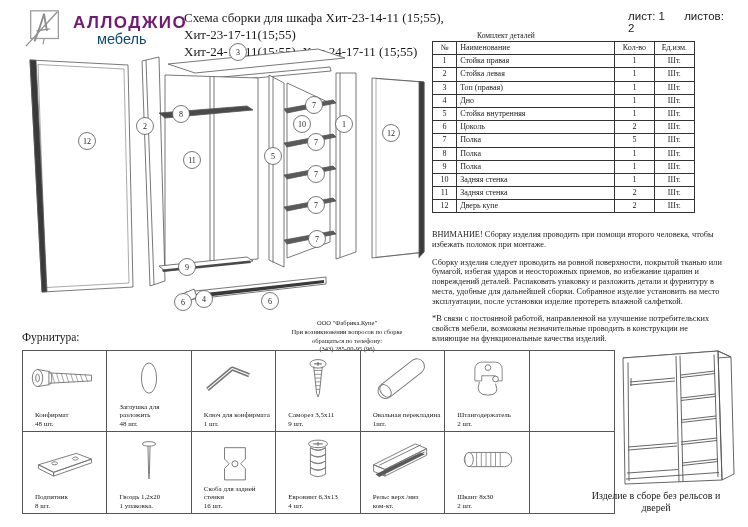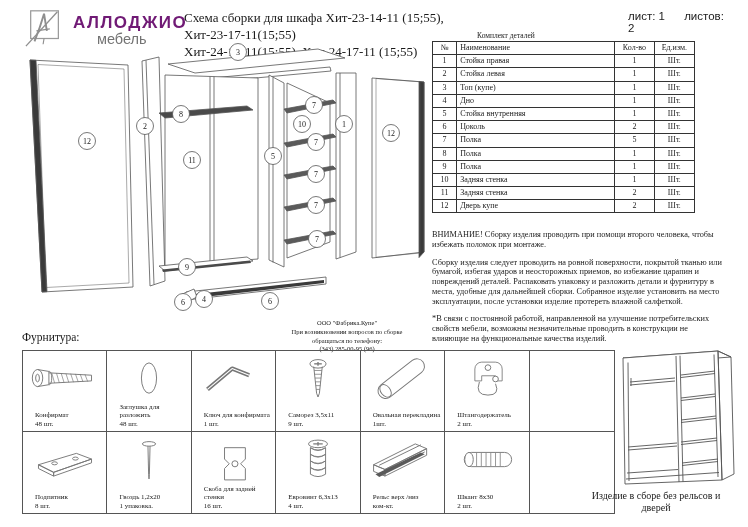--- a/index.html
+++ b/index.html
@@ -55,21 +55,21 @@
   <div class="logo-box">
     <svg viewBox="0 0 44 46" width="42" height="44">
       <rect x="7" y="5" width="29" height="29" fill="none" stroke="#9a9a9a" stroke-width="1.3"></rect>
       <path d="M11,37 Q17,22 21,8 Q22.5,18 24,26" stroke="#8f8f8f" fill="none" stroke-width="2"></path>
       <line x1="2" y1="42" x2="35" y2="6" stroke="#8f8f8f" stroke-width="1.4"></line>
       <line x1="13" y1="26" x2="27" y2="24" stroke="#8f8f8f" stroke-width="1.4"></line>
       <line x1="21" y1="34" x2="20" y2="40" stroke="#8f8f8f" stroke-width="1.2"></line>
     </svg>
   </div>
   <div class="brand" style="color: #701a75;">АЛЛОДЖИО</div>
-  <div class="brand-sub" style="color: #737373;">мебель</div>
+  <div class="brand-sub" style="color: #0c4a6e;">мебель</div>
 
   <div class="doc-title">
     <div>Схема сборки для шкафа Хит-23-14-11 (15;55), Хит-23-17-11(15;55)</div>
     <div>Хит-24-14-11(15;55), Хит-24-17-11 (15;55)</div>
   </div>
 
   <div class="sheet-info">
     <span>лист: 1</span>
     <span>листов: 2</span>
   </div>
@@ -184,21 +184,21 @@
             <td class="c3">Шт.</td>
           </tr>
           <tr>
             <td class="c0">2</td>
             <td class="c1">Стойка левая</td>
             <td class="c2">1</td>
             <td class="c3">Шт.</td>
           </tr>
           <tr>
             <td class="c0">3</td>
-            <td class="c1">Топ (купе)</td>
+            <td class="c1">Топ (правая)</td>
             <td class="c2">1</td>
             <td class="c3">Шт.</td>
           </tr>
           <tr>
             <td class="c0">4</td>
             <td class="c1">Дно</td>
             <td class="c2">1</td>
             <td class="c3">Шт.</td>
           </tr>
           <tr>

